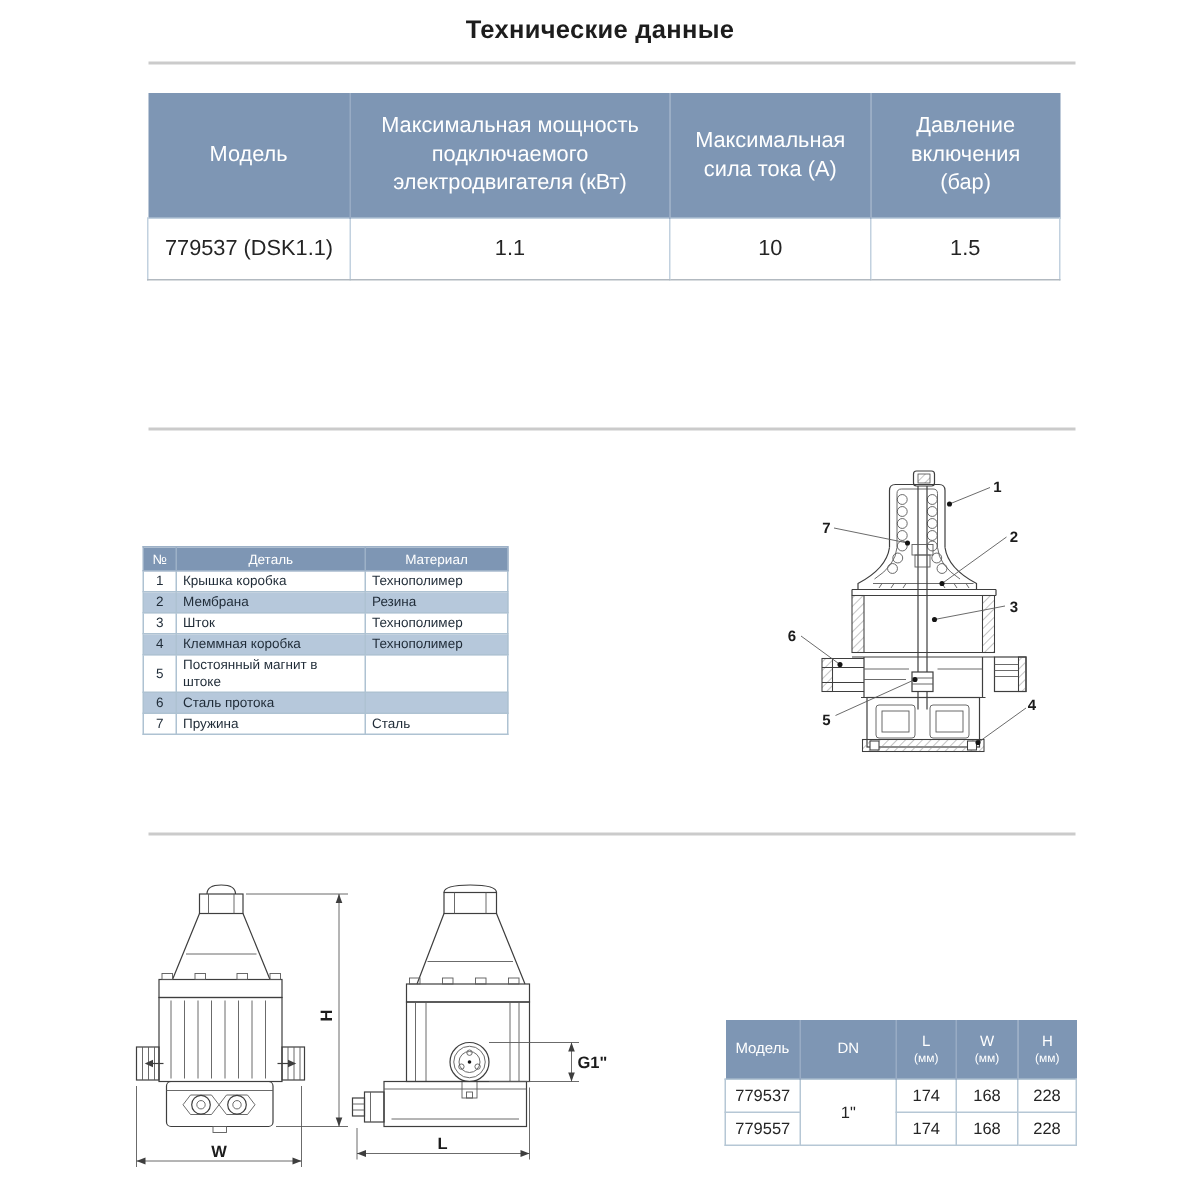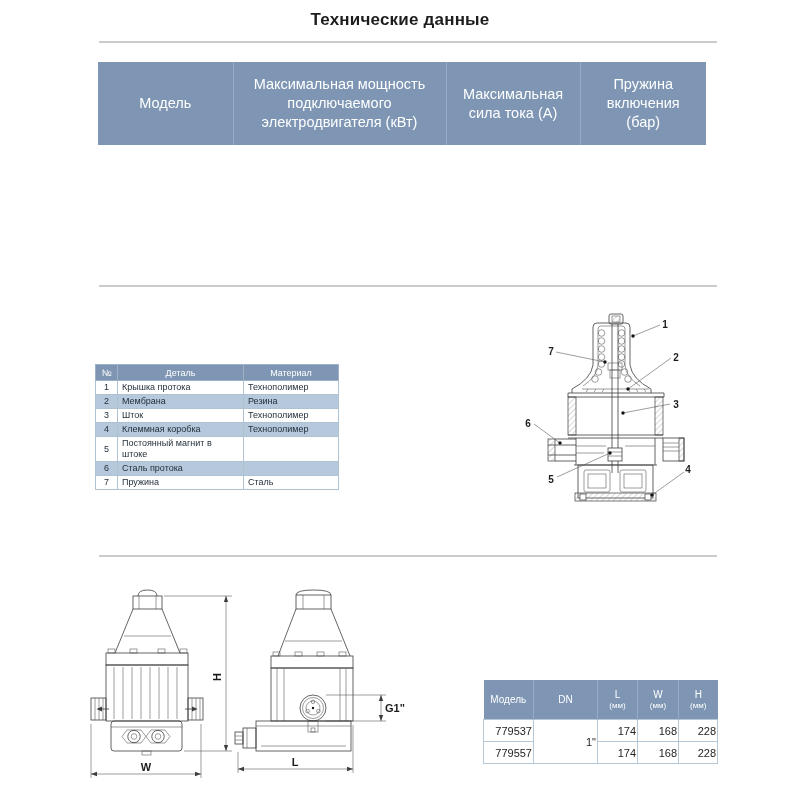--- a/index.html
+++ b/index.html
@@ -27,21 +27,21 @@
               border:1px solid #aec2d2;text-align:left;}
   .t-parts td.num{text-align:center;padding:1px 0;}
   .t-parts tbody tr:nth-child(even) td{background:#B6C8DB;}
 
   
   .t-dims{width:234px;font-size:11px;}
   .t-dims th{background:#7E96B4;color:#fff;font-weight:normal;height:37px;
              text-align:center;vertical-align:middle;font-size:10px;line-height:1.2;}
   .t-dims th + th{border-left:1px solid #98abc4;}
   .t-dims th .unit{display:block;font-size:8px;}
-  .t-dims td{height:19px;text-align:right;background:#fff;border:1px solid #b6c7d5;}
+  .t-dims td{height:19px;text-align:center;background:#fff;border:1px solid #b6c7d5;}
 
   svg{position:absolute;overflow:visible;}
   .ln{stroke:#3e3e3e;stroke-width:.8;fill:none;}
   .lnthin{stroke:#5a5a5a;stroke-width:.6;fill:none;}
   .dot{fill:#141414;stroke:none;}
   .callout{font-family:"Liberation Sans",sans-serif;font-size:10px;font-weight:bold;
            fill:#1c1c1c;text-anchor:middle;}
   .dimlbl{font-family:"Liberation Sans",sans-serif;font-size:11px;font-weight:bold;
           fill:#1c1c1c;text-anchor:middle;}
   .arr{fill:#3e3e3e;stroke:none;}
@@ -60,24 +60,30 @@
           <col style="width:135px">
           <col style="width:213px">
           <col style="width:134px">
           <col style="width:126px">
         </colgroup>
       <thead>
         <tr>
           <th>Модель</th>
           <th>Максимальная мощность подключаемого электродвигателя (кВт)</th>
           <th>Максимальная сила тока (А)</th>
-          <th>Пружина включения (бар)</th>
+          <th>Давление включения (бар)</th>
         </tr>
       </thead>
       <tbody>
+        <tr>
+          <td>779537 (DSK1.1)</td>
+          <td>1.1</td>
+          <td>10</td>
+          <td>1.5</td>
+        </tr>
       </tbody>
     </table>
   </div>
 
   <div class="divider" style="top:285px"></div>
 
   <div class="abs" style="left:95px;top:364px">
     <table class="t-parts">
       <colgroup>
           <col style="width:22px">
@@ -87,21 +93,21 @@
       <thead>
         <tr>
           <th>№</th>
           <th>Деталь</th>
           <th>Материал</th>
         </tr>
       </thead>
       <tbody>
         <tr>
           <td class="num">1</td>
-          <td>Крышка протока</td>
+          <td>Крышка коробка</td>
           <td>Технополимер</td>
         </tr>
         <tr>
           <td class="num">2</td>
           <td>Мембрана</td>
           <td>Резина</td>
         </tr>
         <tr>
           <td class="num">3</td>
           <td>Шток</td>

